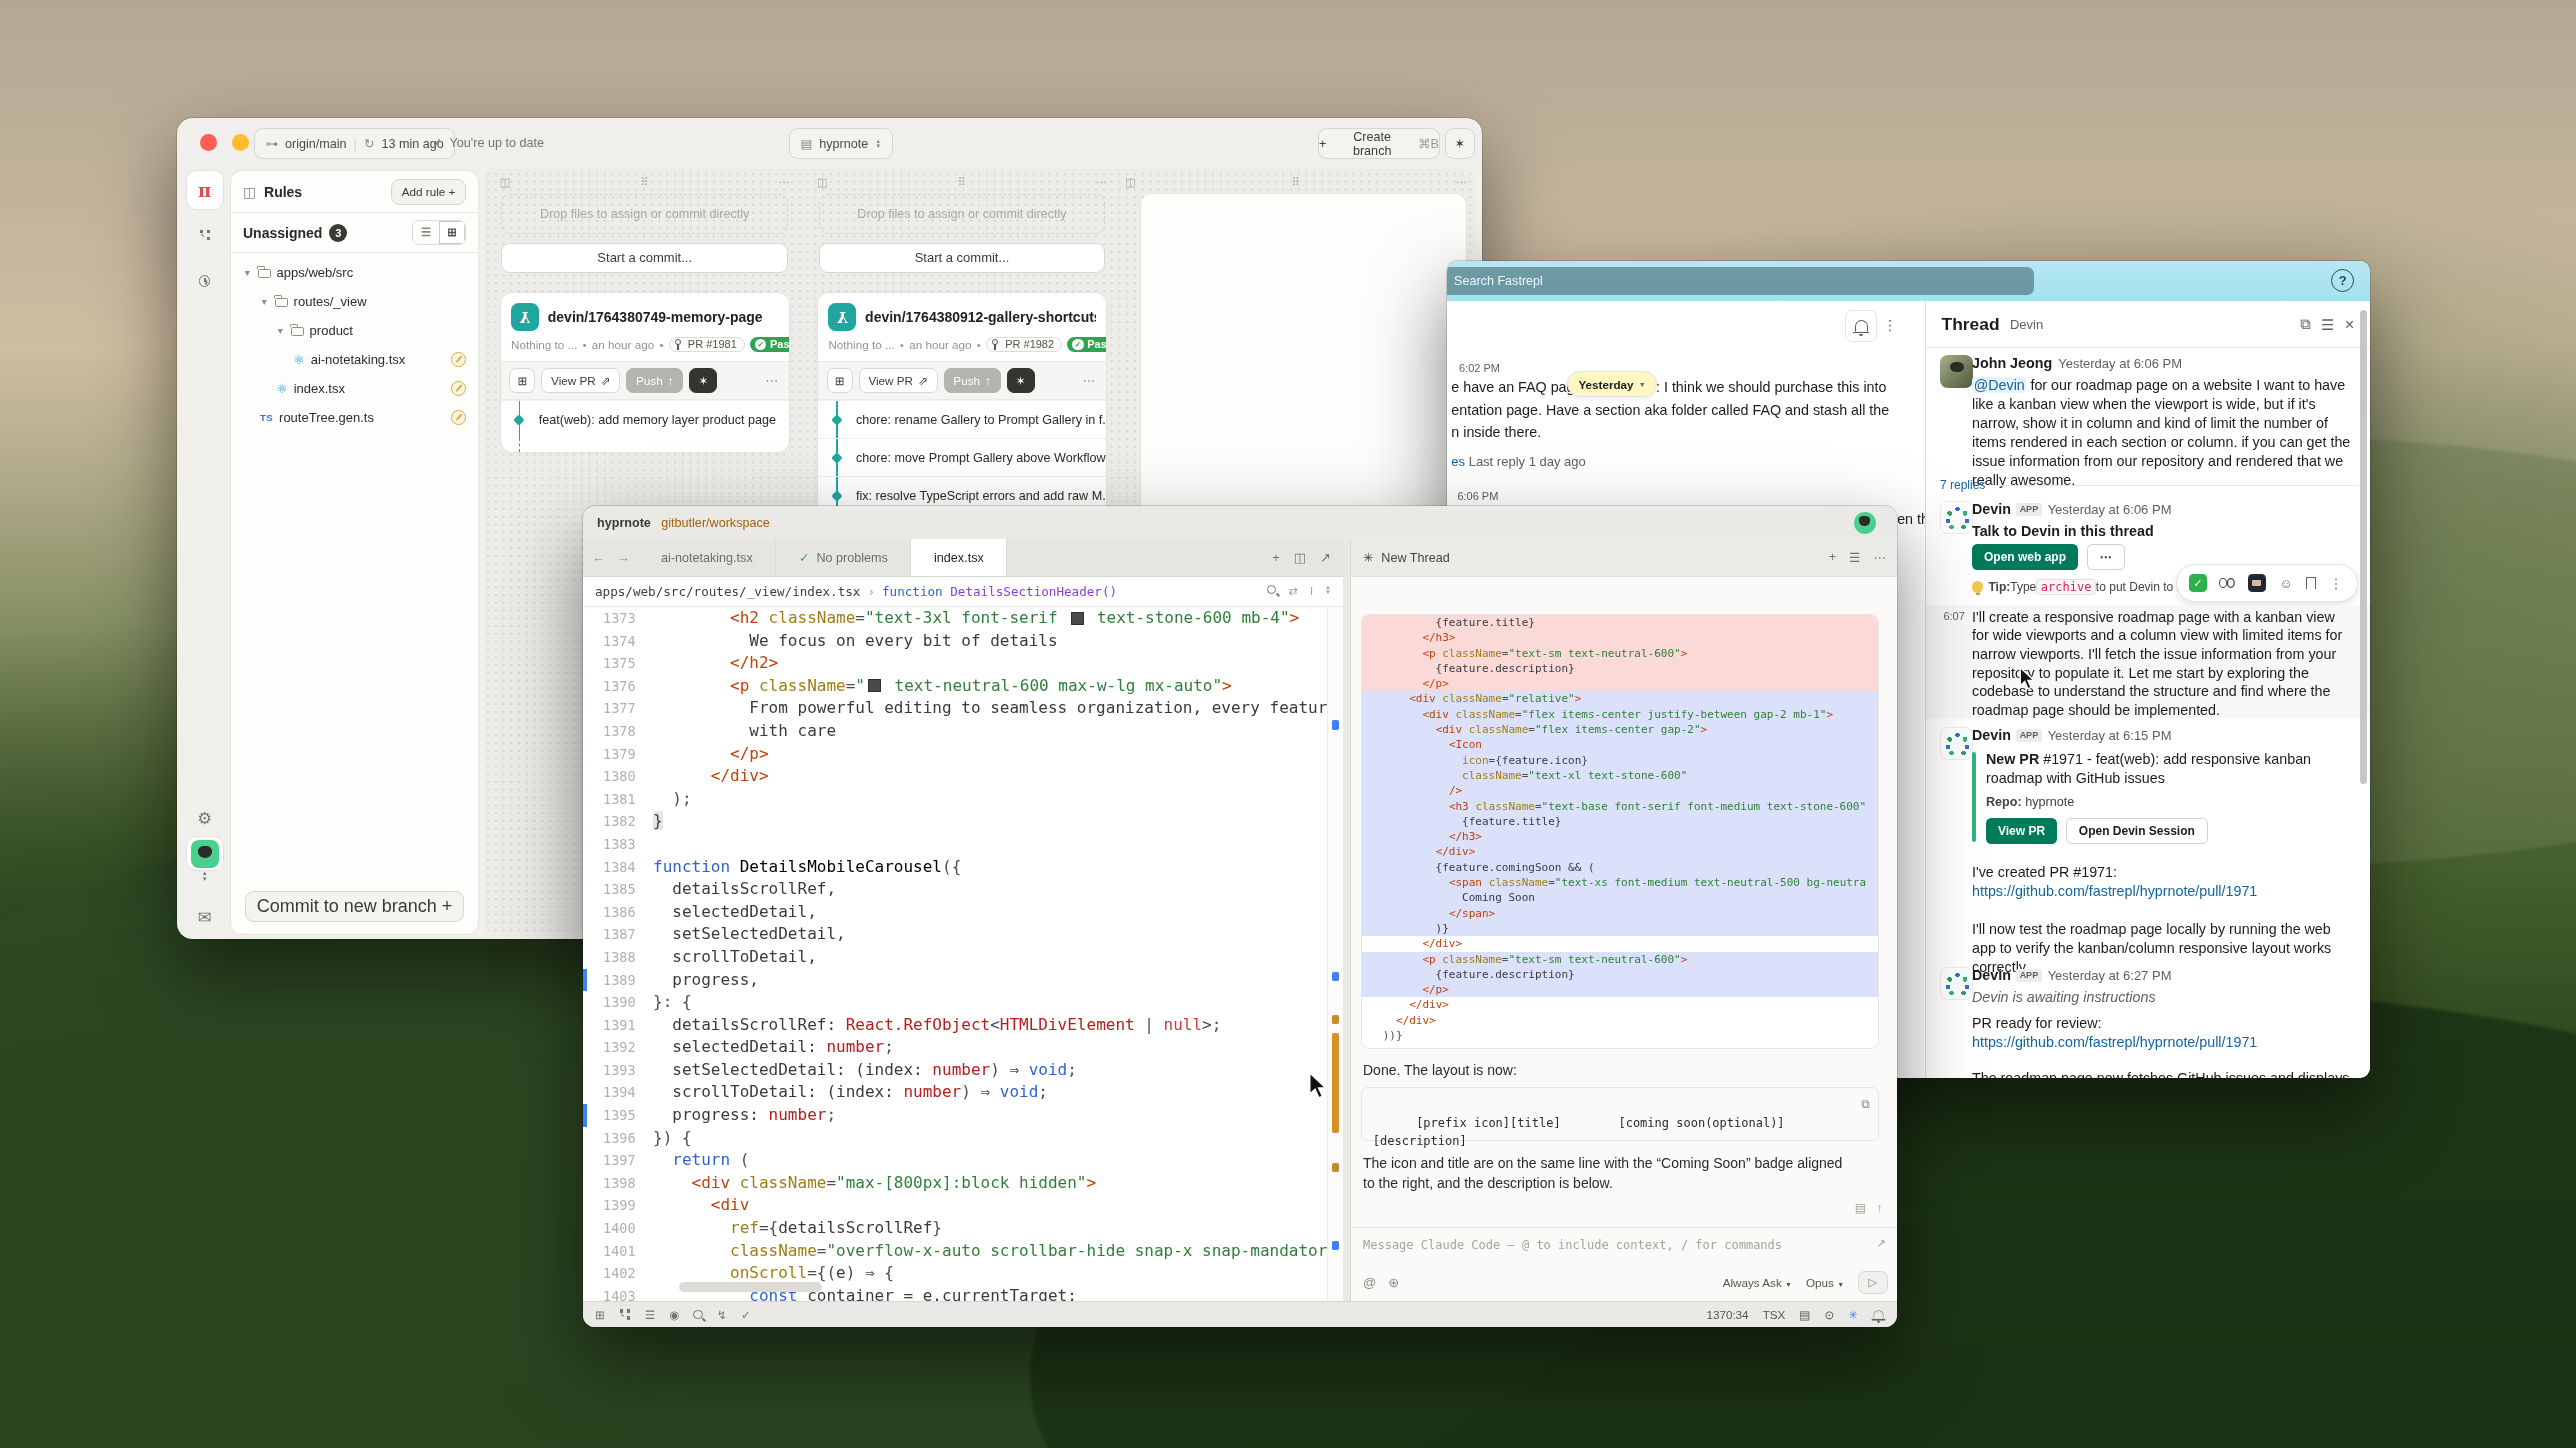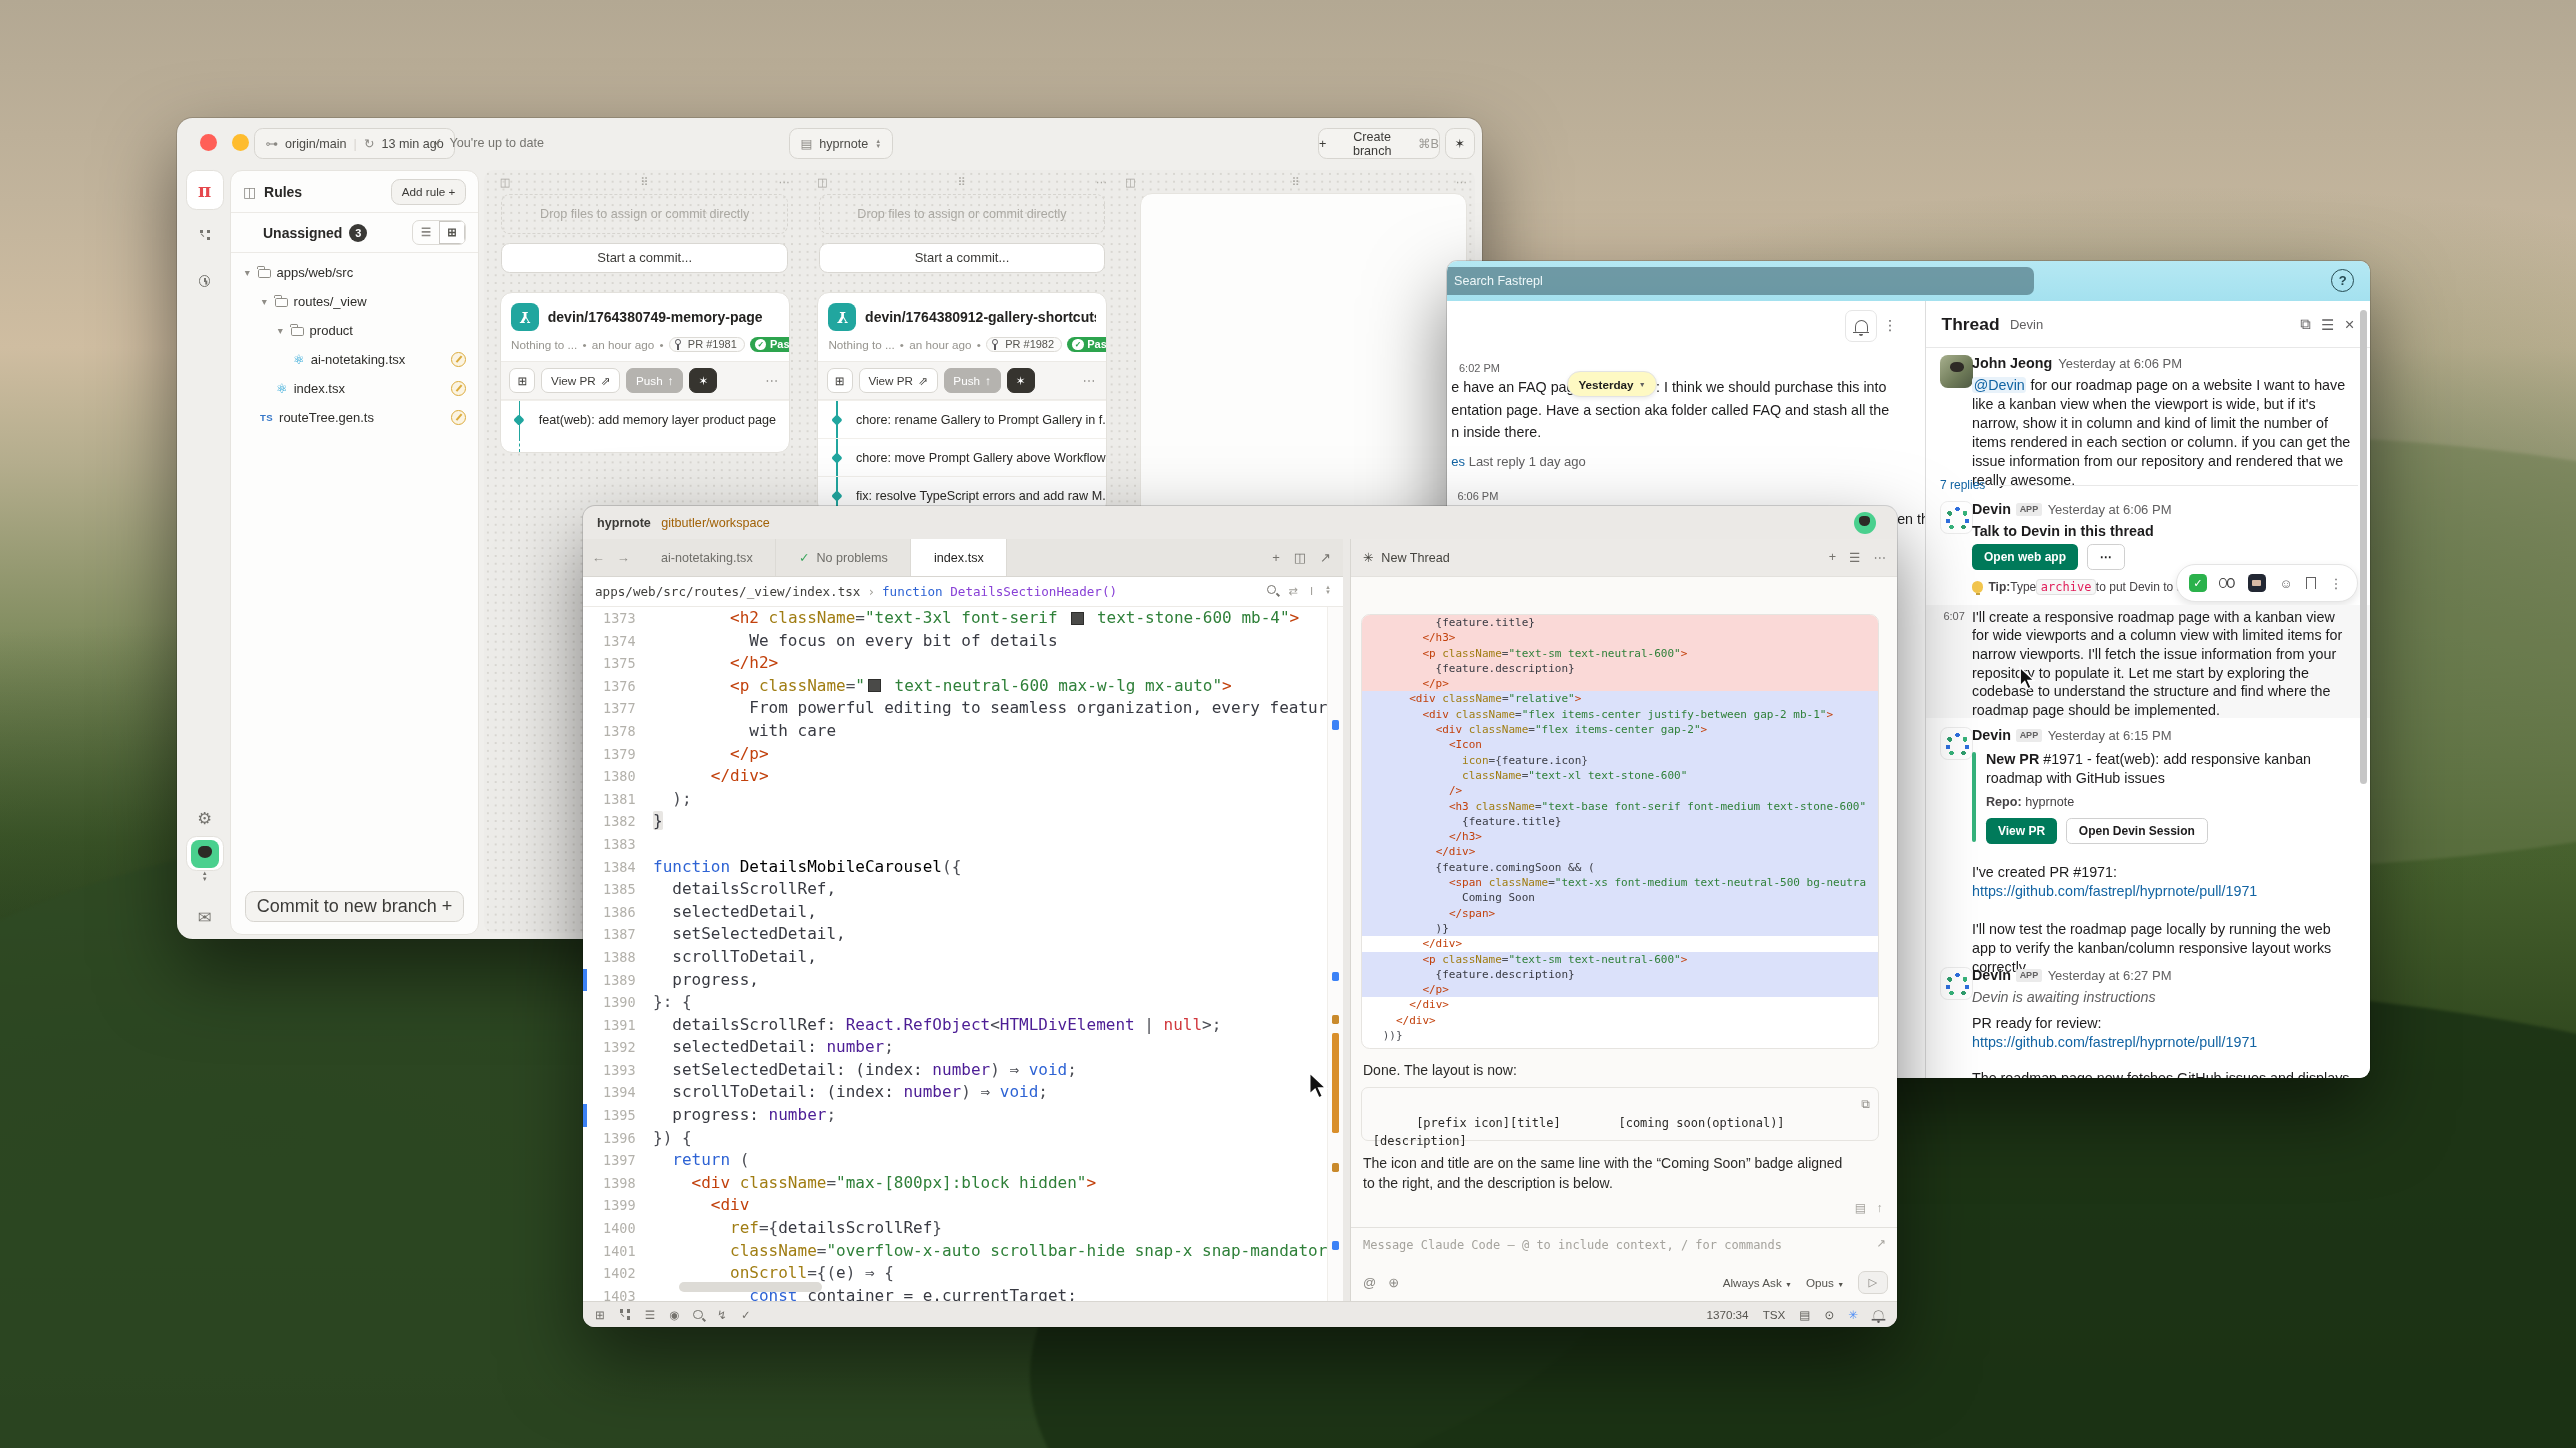--- a/index.html
+++ b/index.html
@@ -139,21 +139,21 @@
   .tab { display:flex; align-items:center; justify-content:center; gap:7px; font-size:12.6px; color:#6f6e69; border-right:0.9px solid #dcdad5; padding:0 22.6px; }
   .tab.active { background:#fff; color:#201f1d; border-right:0.9px solid #dcdad5; }
   .navarr { display:flex; align-items:center; color:#8d8b86; font-size:13px; padding:0 8.7px; gap:12px; }
   #tab-icons { margin-left:auto; display:flex; align-items:center; gap:14px; color:#75736e; font-size:13px; padding-right:12px; }
   #crumb { position:absolute; left:0; top:71px; width:760px; height:29.5px; background:#fff; border-bottom:0.9px solid #eceae6; display:flex; align-items:center; padding:0 12px; font-family:"DejaVu Sans Mono",monospace; font-size:12.6px; color:#3f3e3b; gap:7px; }
   #crumb .ic { margin-left:auto; display:flex; gap:12px; color:#a09e98; font-size:11.3px; font-family:"Liberation Sans",sans-serif; }
   #code { position:absolute; left:0; top:101px; width:744px; height:694px; background:#fff; overflow:hidden; }
   .cl { position:relative; display:flex; height:22.6px; line-height:22.6px; font-family:"DejaVu Sans Mono",monospace; font-size:16px; white-space:pre; }
   .cl .ln { flex:0 0 70px; text-align:right; padding-right:17.4px; color:#b3b1ab; font-size:13.5px; }
   .cl .chg { position:absolute; left:0; top:0; width:3.5px; height:100%; background:#3c82f6; }
-  .tk-t{color:#383a42} .tk-p{color:#4c4e55} .tk-g{color:#c2410c} .tk-a{color:#a07d13} .tk-s{color:#2f8039} .tk-k{color:#2e63d4} .tk-y{color:#4c1d95} .tk-r{color:#d1383d} .tk-f{color:#000000}
+  .tk-t{color:#383a42} .tk-p{color:#4c4e55} .tk-g{color:#c2410c} .tk-a{color:#a07d13} .tk-s{color:#2f8039} .tk-k{color:#2e63d4} .tk-y{color:#b91c1c} .tk-r{color:#d1383d} .tk-f{color:#000000}
   .tk-h{color:#383a42; background:#e8e6e3; border-radius:1.7px;}
   .tk-b{display:inline-block; width:13px; height:13px; background:#4a4a48; border:0.9px solid #2e2e2c; vertical-align:-1.7px; margin:0 3.5px;}
   #vstrip { position:absolute; left:744px; top:101px; width:15.6px; height:694px; background:#fcfbfa; border-left:0.9px solid #f0eeea; }
   #vstrip .mk { position:absolute; left:3.5px; width:7.8px; border-radius:1.7px; }
   #hscroll { position:absolute; left:96px; top:776px; width:143px; height:9.6px; background:#dddbd6; border-radius:5.2px; }
   #status { position:absolute; left:0; bottom:0; right:0; height:26px; background:#ebe9e6; border-top:0.9px solid #d8d6d1; display:flex; align-items:center; padding:0 12px; gap:14px; color:#74726d; font-size:11.7px; }
   #status .right { margin-left:auto; display:flex; align-items:center; gap:14px; color:#55544f; }
   .mag { width:9.6px; height:9.6px; border:1.5px solid #74726d; border-radius:50%; position:relative; display:inline-block; }
   .mag::after { content:""; position:absolute; left:7.8px; top:7.8px; width:4.3px; height:1.5px; background:#74726d; transform:rotate(45deg); }
   .clockic { width:11.3px; height:11.3px; border:1.4px solid #75746f; border-radius:50%; position:relative; display:inline-block; }
@@ -256,21 +256,21 @@
     <div class="row hdr">
       <span style="display:flex; align-items:center; gap:7.8px;">
           <span style="color:#8a8883; font-weight:normal;">◫</span>
           <span>Rules</span>
         </span>
       <button class="gbtn" style="height:26px; padding:0 9.6px; font-size:11.7px;">
           <span>Add rule +</span>
         </button>
     </div>
     <div class="row sub">
-      <span style="display:flex; align-items:center;margin-left:20px;">
+      <span style="display:flex; align-items:center;">
           <span>Unassigned</span>
           <span class="badge-count">3</span>
         </span>
       <span class="seg">
           <span>☰</span>
           <span class="on">⊞</span>
         </span>
     </div>
     <div id="gb-tree" style="padding-top:5.2px;">
         <div class="tree-row" style="padding-left: 12px;">

